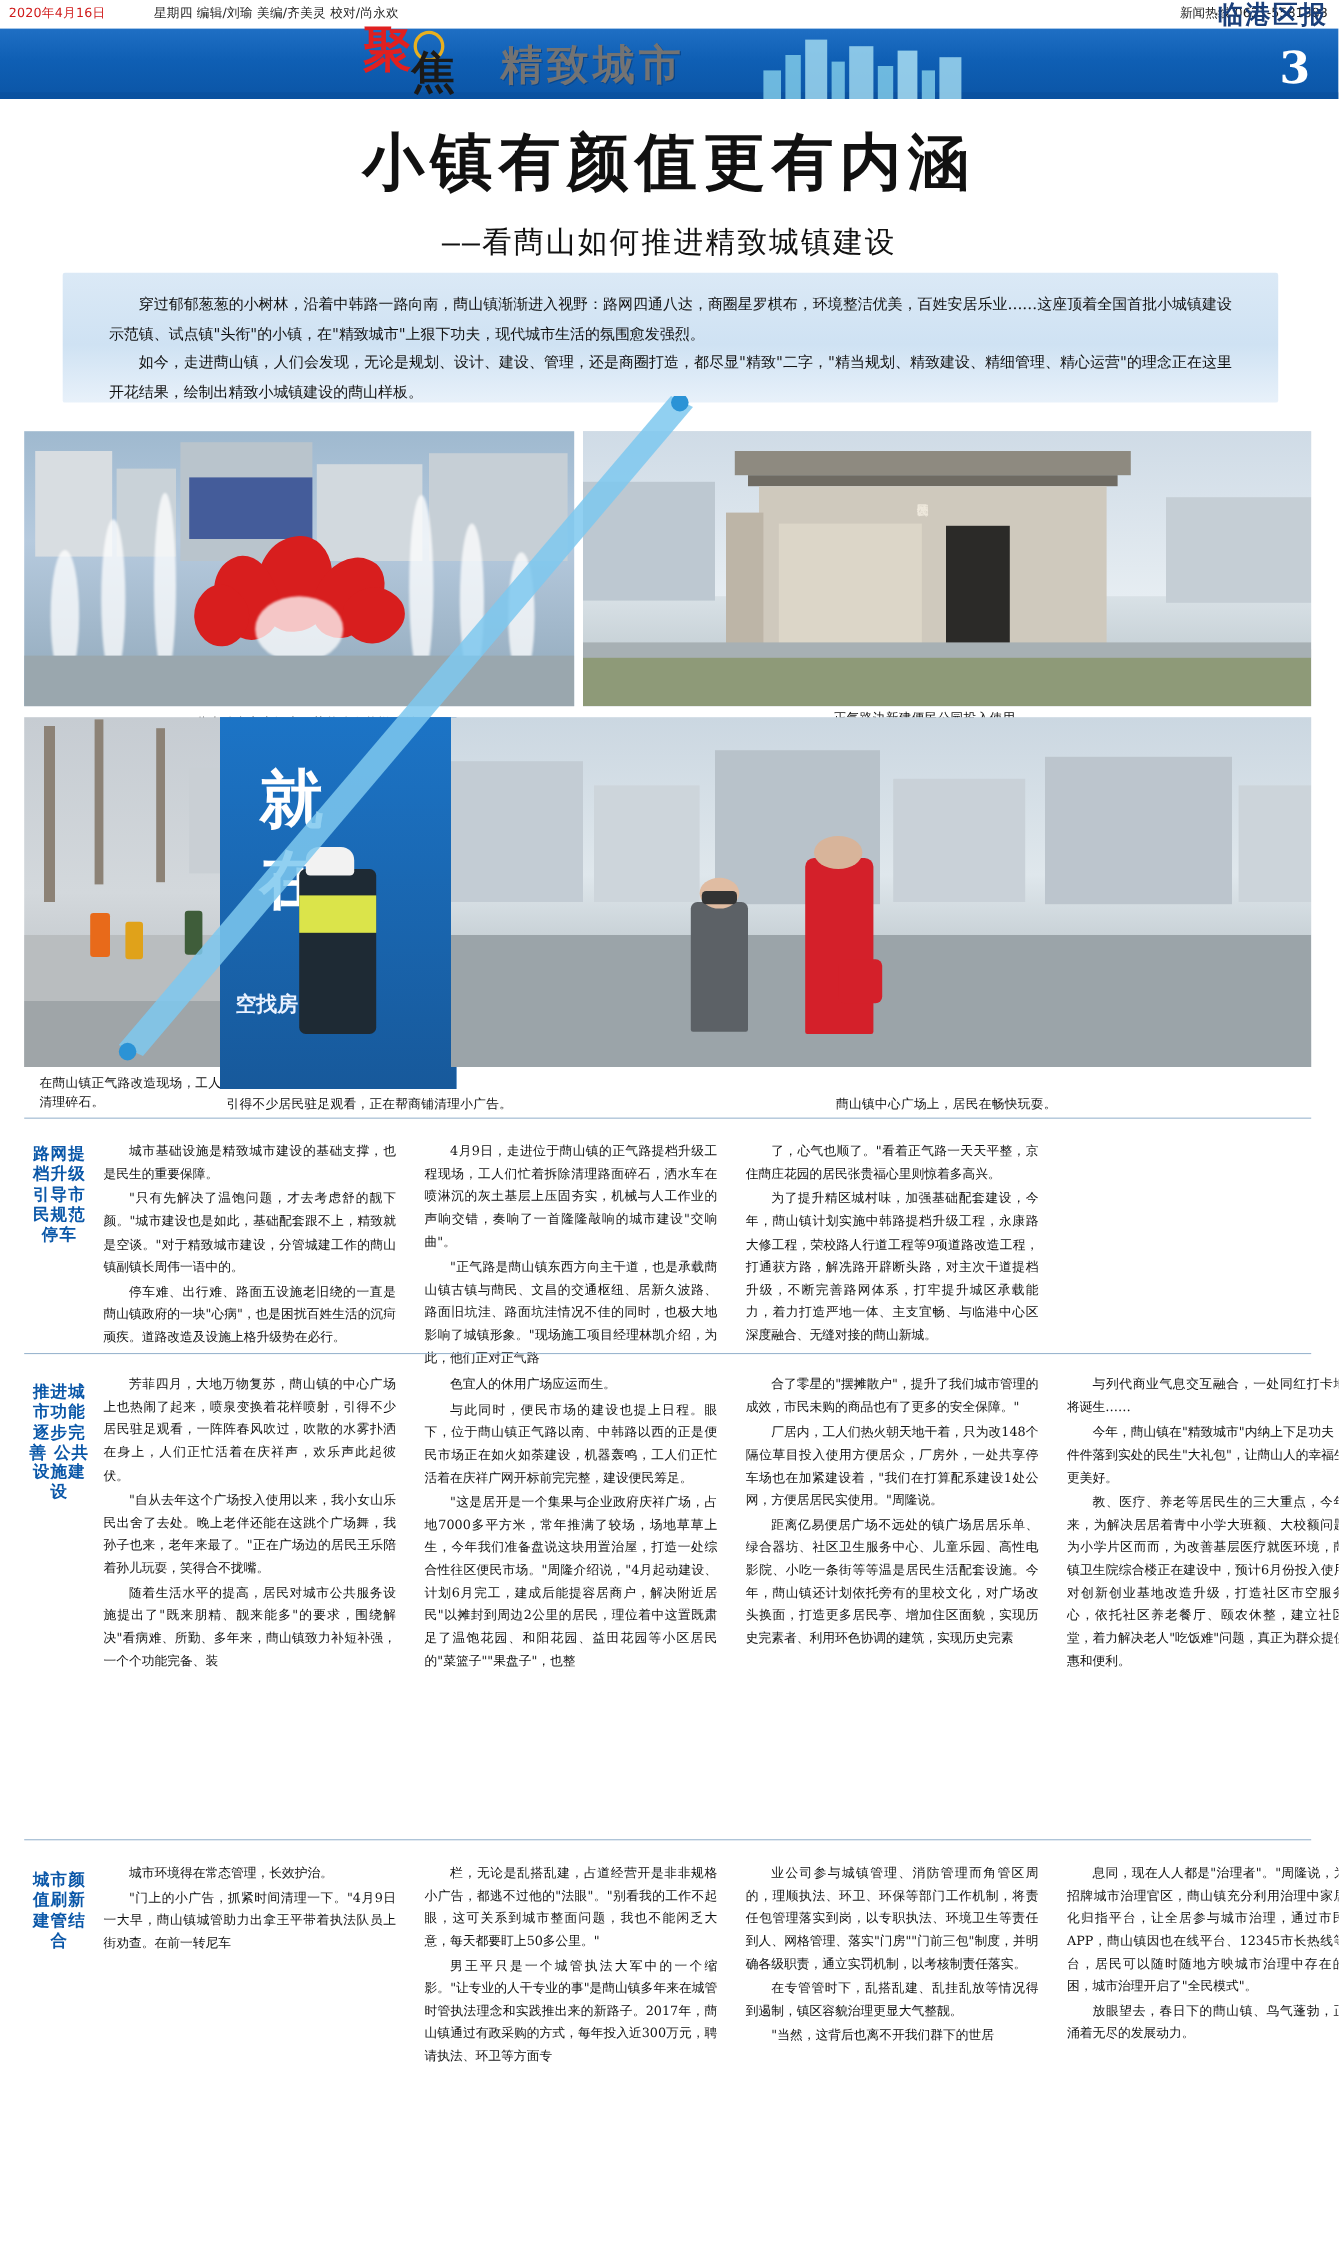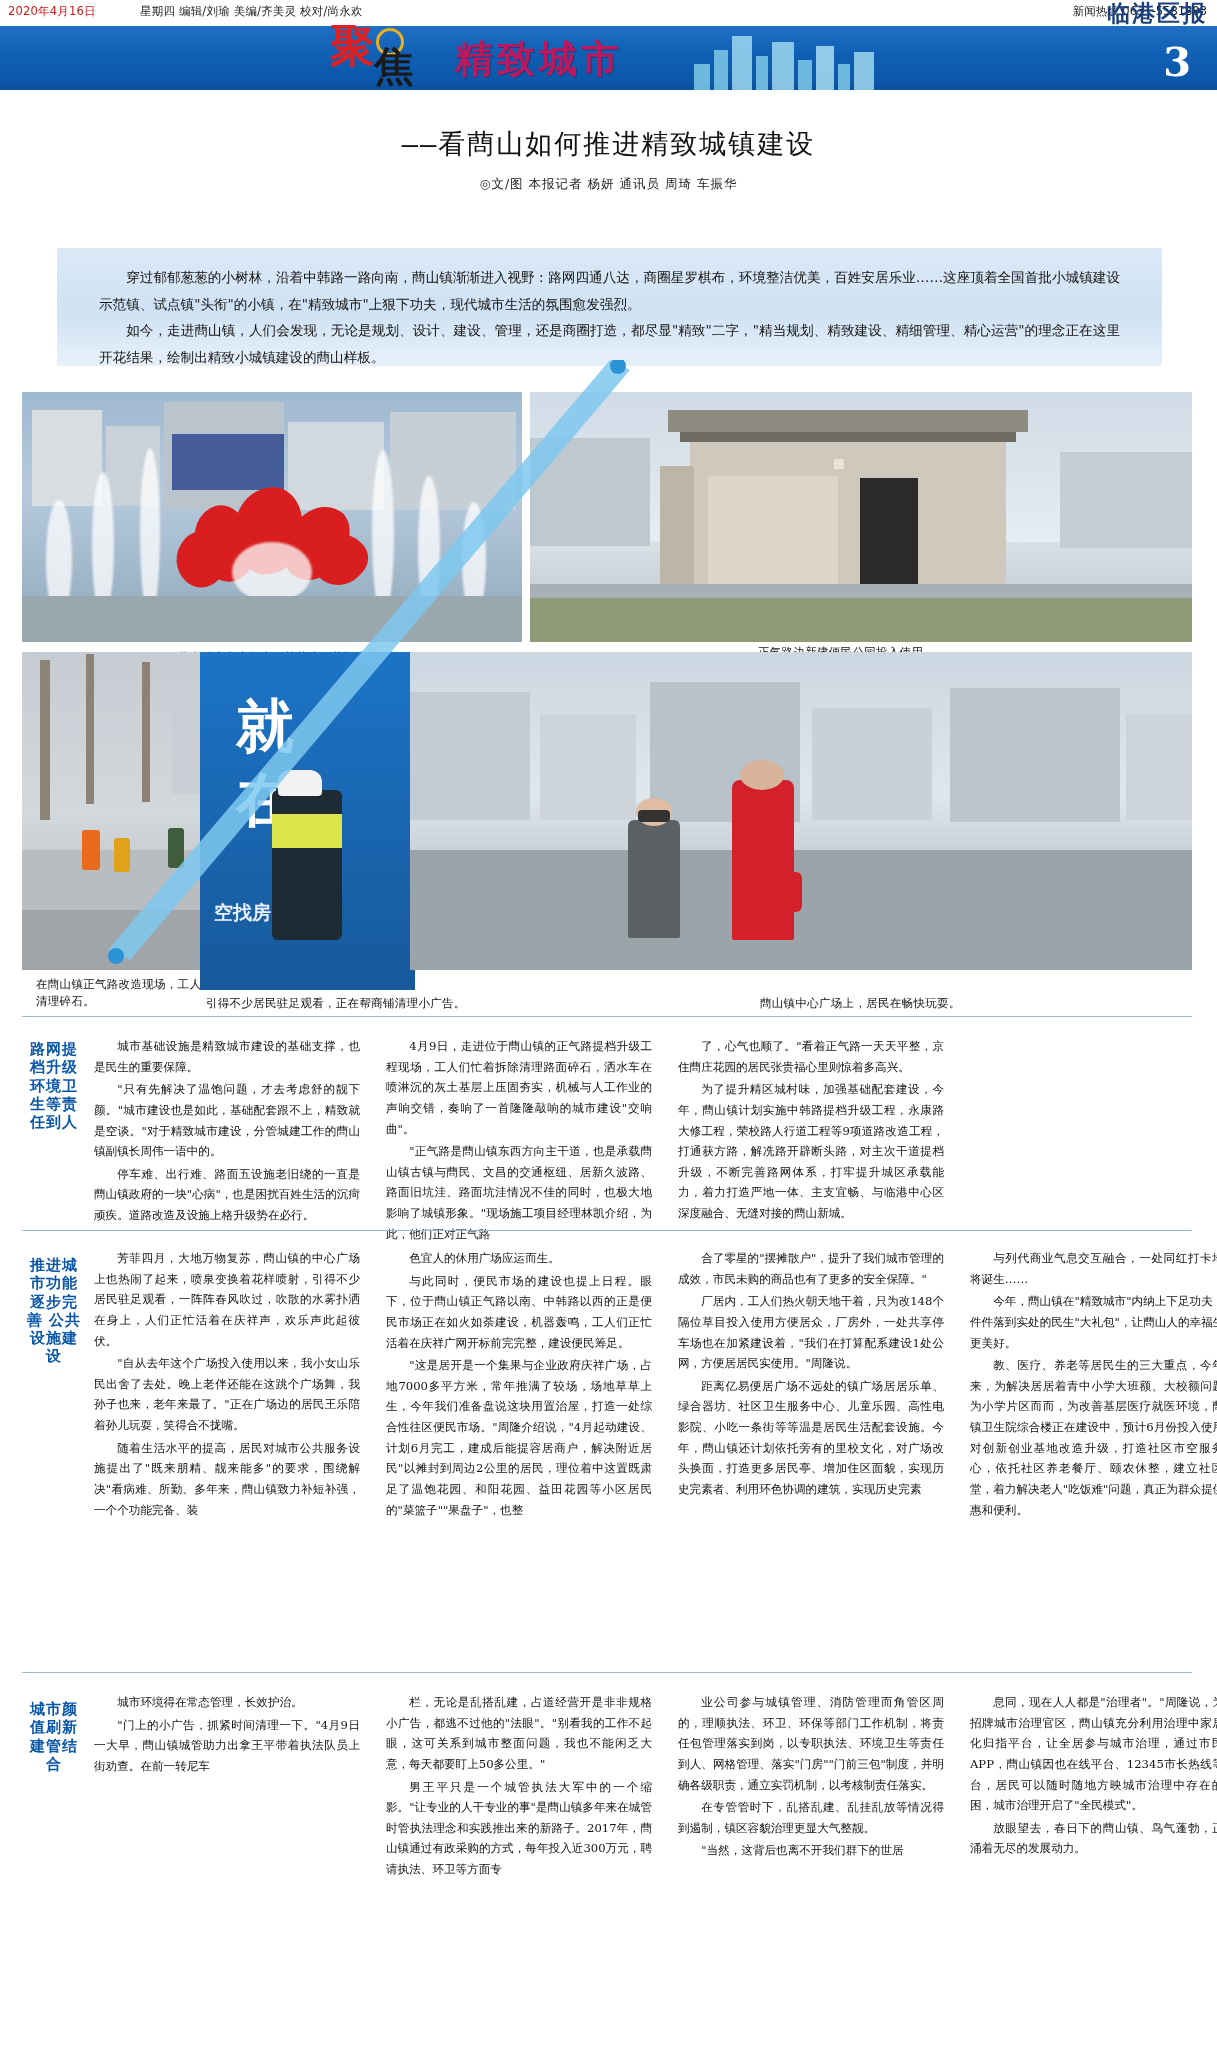--- a/index.html
+++ b/index.html
@@ -11,21 +11,21 @@
   .mh-date{position:absolute;left:8px;top:4px;color:#d01a1a;font-size:11.5px;letter-spacing:.2px;}
   .mh-meta{position:absolute;left:140px;top:4px;color:#222;font-size:11.5px;letter-spacing:.2px;}
   .mh-hotline{position:absolute;right:10px;top:4px;color:#1a1a1a;font-size:11.5px;}
   .mh-paper{position:absolute;right:10px;top:-16px;width:220px;text-align:right;color:#1a3f7a;font-family:"DejaVu Serif","Liberation Serif",serif;font-size:23px;font-weight:bold;letter-spacing:2px;}
   .mh-band{position:absolute;left:0;top:26px;width:1217px;height:64px;background:linear-gradient(180deg,#1f6fc4 0%,#0f5fb4 45%,#0b55a6 100%);}
   .mh-band:after{content:"";position:absolute;left:0;bottom:0;width:100%;height:6px;background:#0a4d99;opacity:.5;}
   .mh-logo{position:absolute;left:330px;top:20px;width:120px;height:72px;}
   .mh-logo .ju{position:absolute;left:0;top:4px;font-family:"DejaVu Serif","Liberation Serif",serif;font-size:44px;font-weight:bold;color:#e02020;line-height:1;}
   .mh-logo .jiao{position:absolute;left:44px;top:26px;font-family:"DejaVu Serif","Liberation Serif",serif;font-size:40px;font-weight:bold;color:#1a1a1a;line-height:1;}
   .mh-logo .dot{position:absolute;left:46px;top:8px;width:22px;height:22px;border-radius:50%;border:3px solid #e8b020;}
-  .mh-title{position:absolute;left:455px;top:34px;font-family:"DejaVu Serif","Liberation Serif",serif;font-size:38px;font-weight:bold;color:#be185d;letter-spacing:4px;text-shadow:1px 1px 0 #06468f;}
+  .mh-title{position:absolute;left:455px;top:34px;font-family:"DejaVu Serif","Liberation Serif",serif;font-size:38px;font-weight:bold;color:#737373;letter-spacing:4px;text-shadow:1px 1px 0 #06468f;}
   .mh-city{position:absolute;left:690px;top:26px;width:200px;height:64px;}
   .sk{position:absolute;bottom:0;background:#7fc9e8;opacity:.85;}
   .mh-pageno{position:absolute;right:26px;top:38px;font-family:"DejaVu Serif","Liberation Serif",serif;font-size:40px;font-weight:bold;color:#ffffff;}
 
   
   .headline{position:absolute;left:0;top:110px;width:1217px;text-align:center;}
   .headline h1{margin:0;font-family:"DejaVu Serif","Liberation Serif",serif;font-size:56px;font-weight:bold;letter-spacing:6px;color:#111;}
   .subhead{margin-top:16px;font-family:Liberation Mono, monospace;font-size:27px;letter-spacing:2px;color:#111;}
   .byline{margin-top:14px;font-size:12.5px;color:#222;letter-spacing:1px;}
 
@@ -106,20 +106,21 @@
       <span class="sk" style="left:82px;width:22px;height:48px;background:#9fd7ef;"></span>
       <span class="sk" style="left:108px;width:14px;height:30px;"></span>
       <span class="sk" style="left:126px;width:18px;height:44px;background:#a9def2;"></span>
       <span class="sk" style="left:148px;width:12px;height:26px;"></span>
       <span class="sk" style="left:164px;width:20px;height:38px;background:#9fd7ef;"></span>
     </div>
     <div class="mh-pageno">3</div>
   </div>
 
   <div class="headline">
+    <h1>小镇有颜值更有内涵</h1>
     <div class="subhead">——看蔄山如何推进精致城镇建设</div>
     <div class="byline">◎文/图 本报记者 杨妍 通讯员 周琦 车振华</div>
   </div>
 
   <div class="lead">
     <div class="inner">
       <p>穿过郁郁葱葱的小树林，沿着中韩路一路向南，蔄山镇渐渐进入视野：路网四通八达，商圈星罗棋布，环境整洁优美，百姓安居乐业……这座顶着全国首批小城镇建设示范镇、试点镇"头衔"的小镇，在"精致城市"上狠下功夫，现代城市生活的氛围愈发强烈。</p>
       <p>如今，走进蔄山镇，人们会发现，无论是规划、设计、建设、管理，还是商圈打造，都尽显"精致"二字，"精当规划、精致建设、精细管理、精心运营"的理念正在这里开花结果，绘制出精致小城镇建设的蔄山样板。</p>
     </div>
   </div>
@@ -210,21 +211,21 @@
 
   <div class="beam">
     <svg viewBox="0 0 560 620" preserveAspectRatio="none">
       <polygon points="520,0 540,10 40,600 18,590" fill="#7ec8ef" opacity="0.85"></polygon>
       <circle cx="528" cy="6" r="8" fill="#2b93d6"></circle>
       <circle cx="26" cy="596" r="8" fill="#2b93d6"></circle>
     </svg>
   </div>
 
   <div class="secrule" style="top:1016px;"></div>
-  <div class="sidelabel" style="left:24px;top:1040px;width:60px;">路网提档升级 环境卫生等责任到人</div>
+  <div class="sidelabel" style="left:24px;top:1040px;width:60px;">路网提档升级 引导市民规范停车</div>
   <div class="cols" style="left:94px;top:1036px;">
     <div class="col">
       <p>城市基础设施是精致城市建设的基础支撑，也是民生的重要保障。</p>
       <p>"只有先解决了温饱问题，才去考虑舒的靓下颜。"城市建设也是如此，基础配套跟不上，精致就是空谈。"对于精致城市建设，分管城建工作的蔄山镇副镇长周伟一语中的。</p>
       <p>停车难、出行难、路面五设施老旧绕的一直是蔄山镇政府的一块"心病"，也是困扰百姓生活的沉疴顽疾。道路改造及设施上格升级势在必行。</p>
     </div>
     <div class="col">
       <p>4月9日，走进位于蔄山镇的正气路提档升级工程现场，工人们忙着拆除清理路面碎石，洒水车在喷淋沉的灰土基层上压固夯实，机械与人工作业的声响交错，奏响了一首隆隆敲响的城市建设"交响曲"。</p>
       <p>"正气路是蔄山镇东西方向主干道，也是承载蔄山镇古镇与蔄民、文昌的交通枢纽、居新久波路、路面旧坑洼、路面坑洼情况不佳的同时，也极大地影响了城镇形象。"现场施工项目经理林凯介绍，为此，他们正对正气路</p>
     </div>

